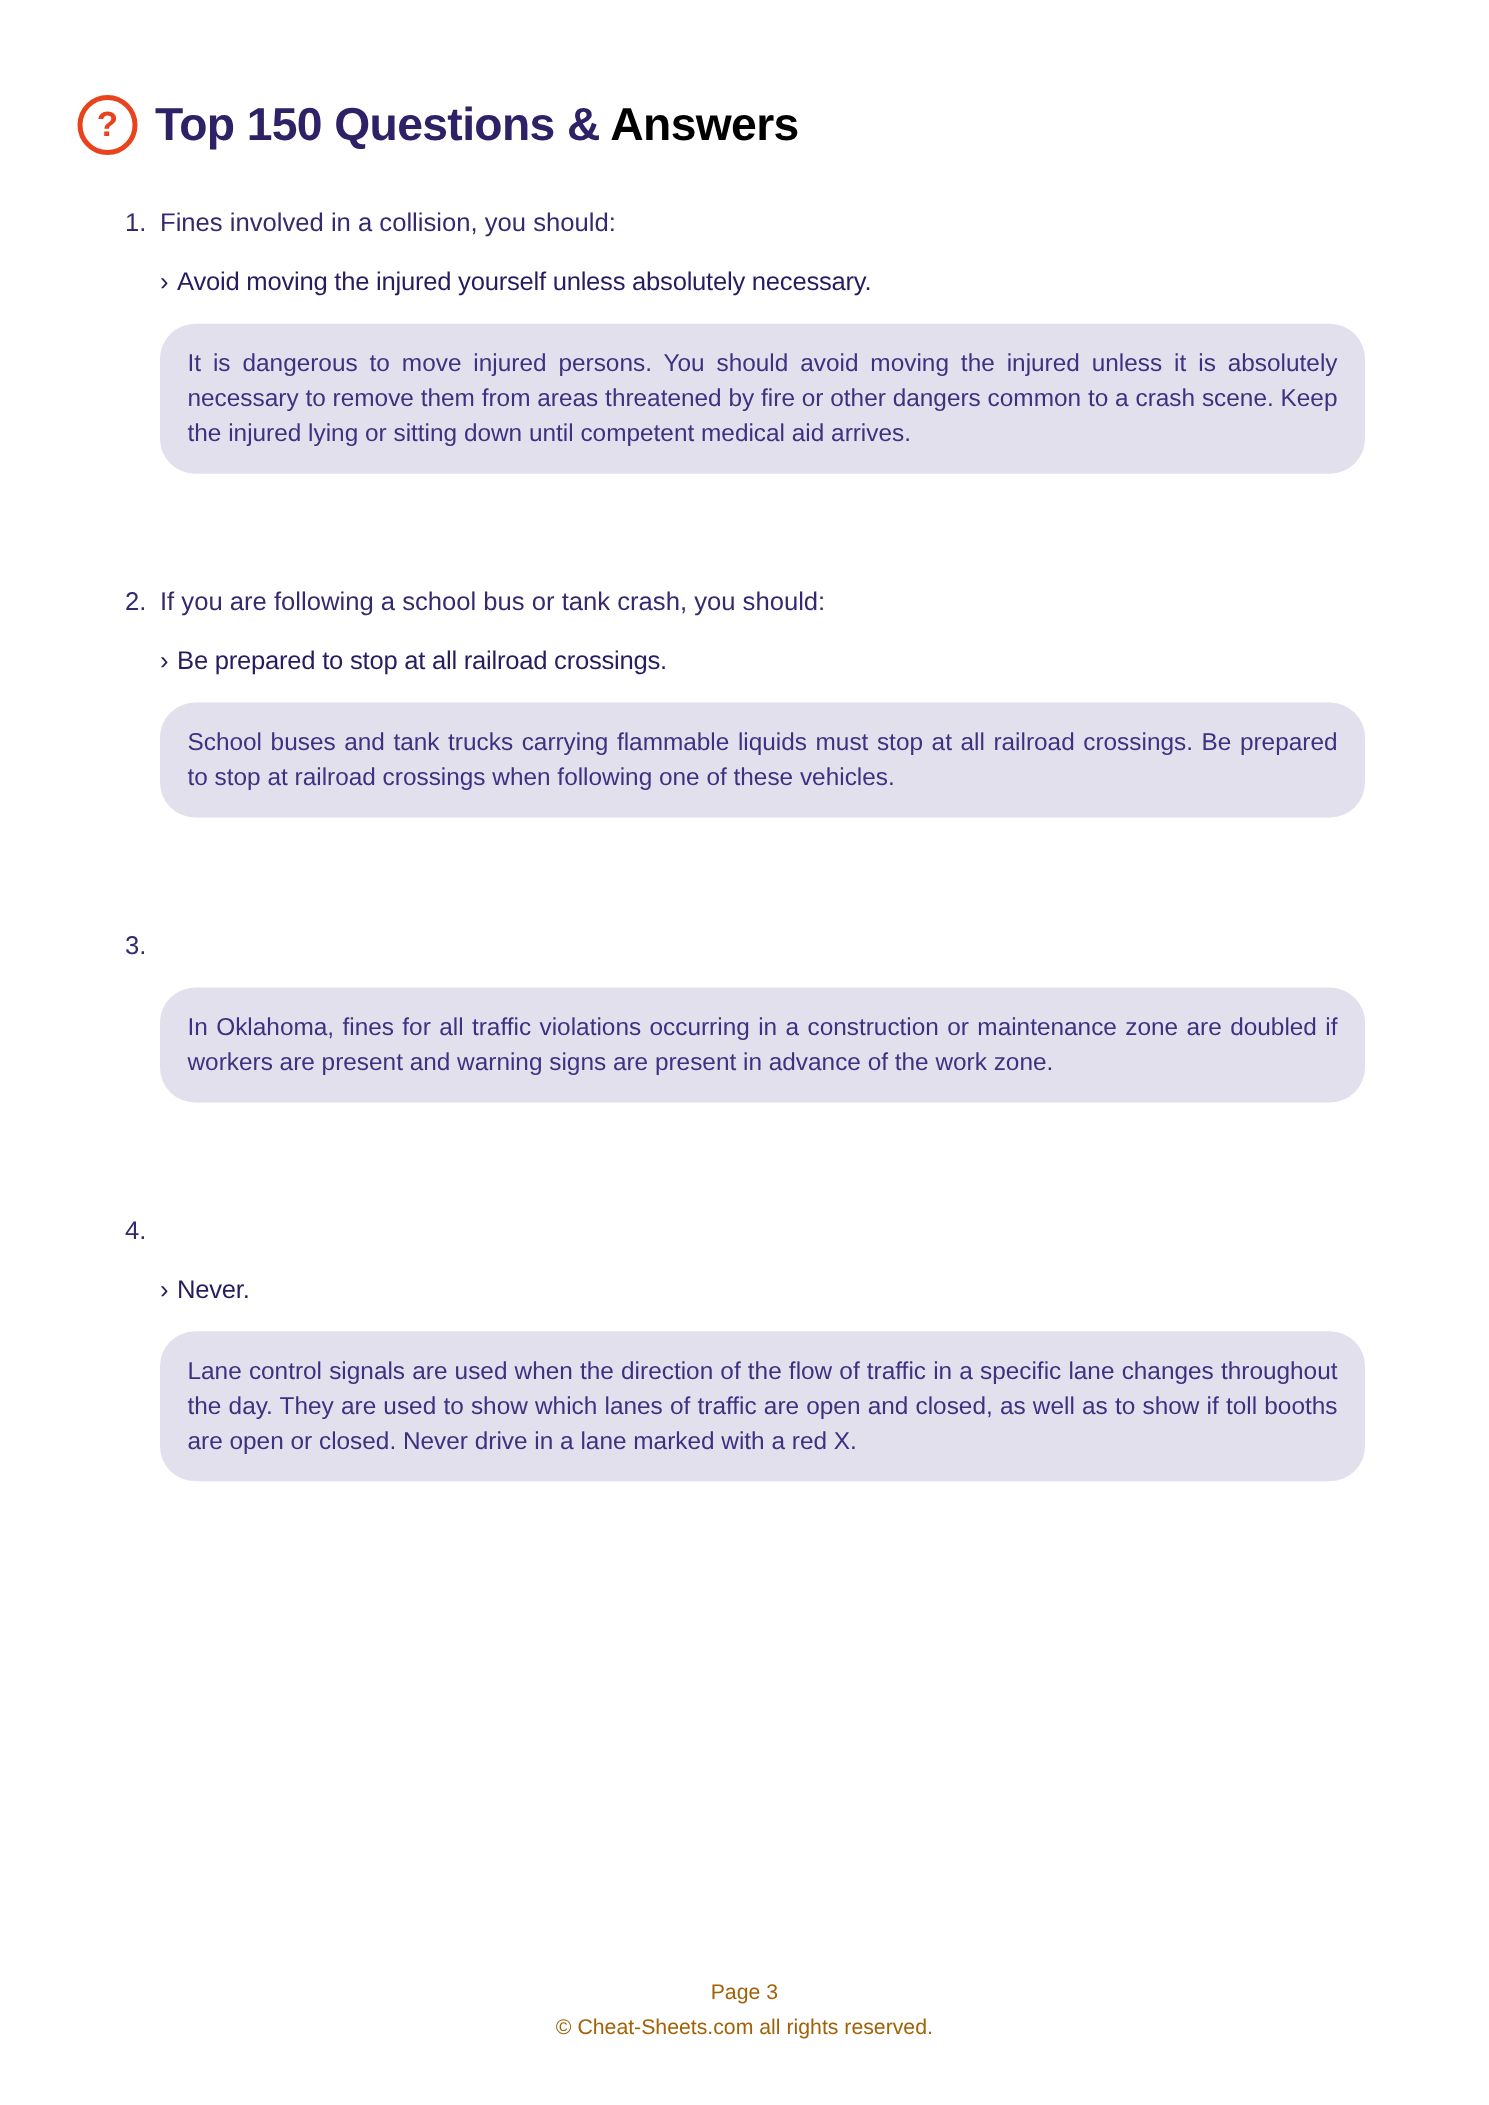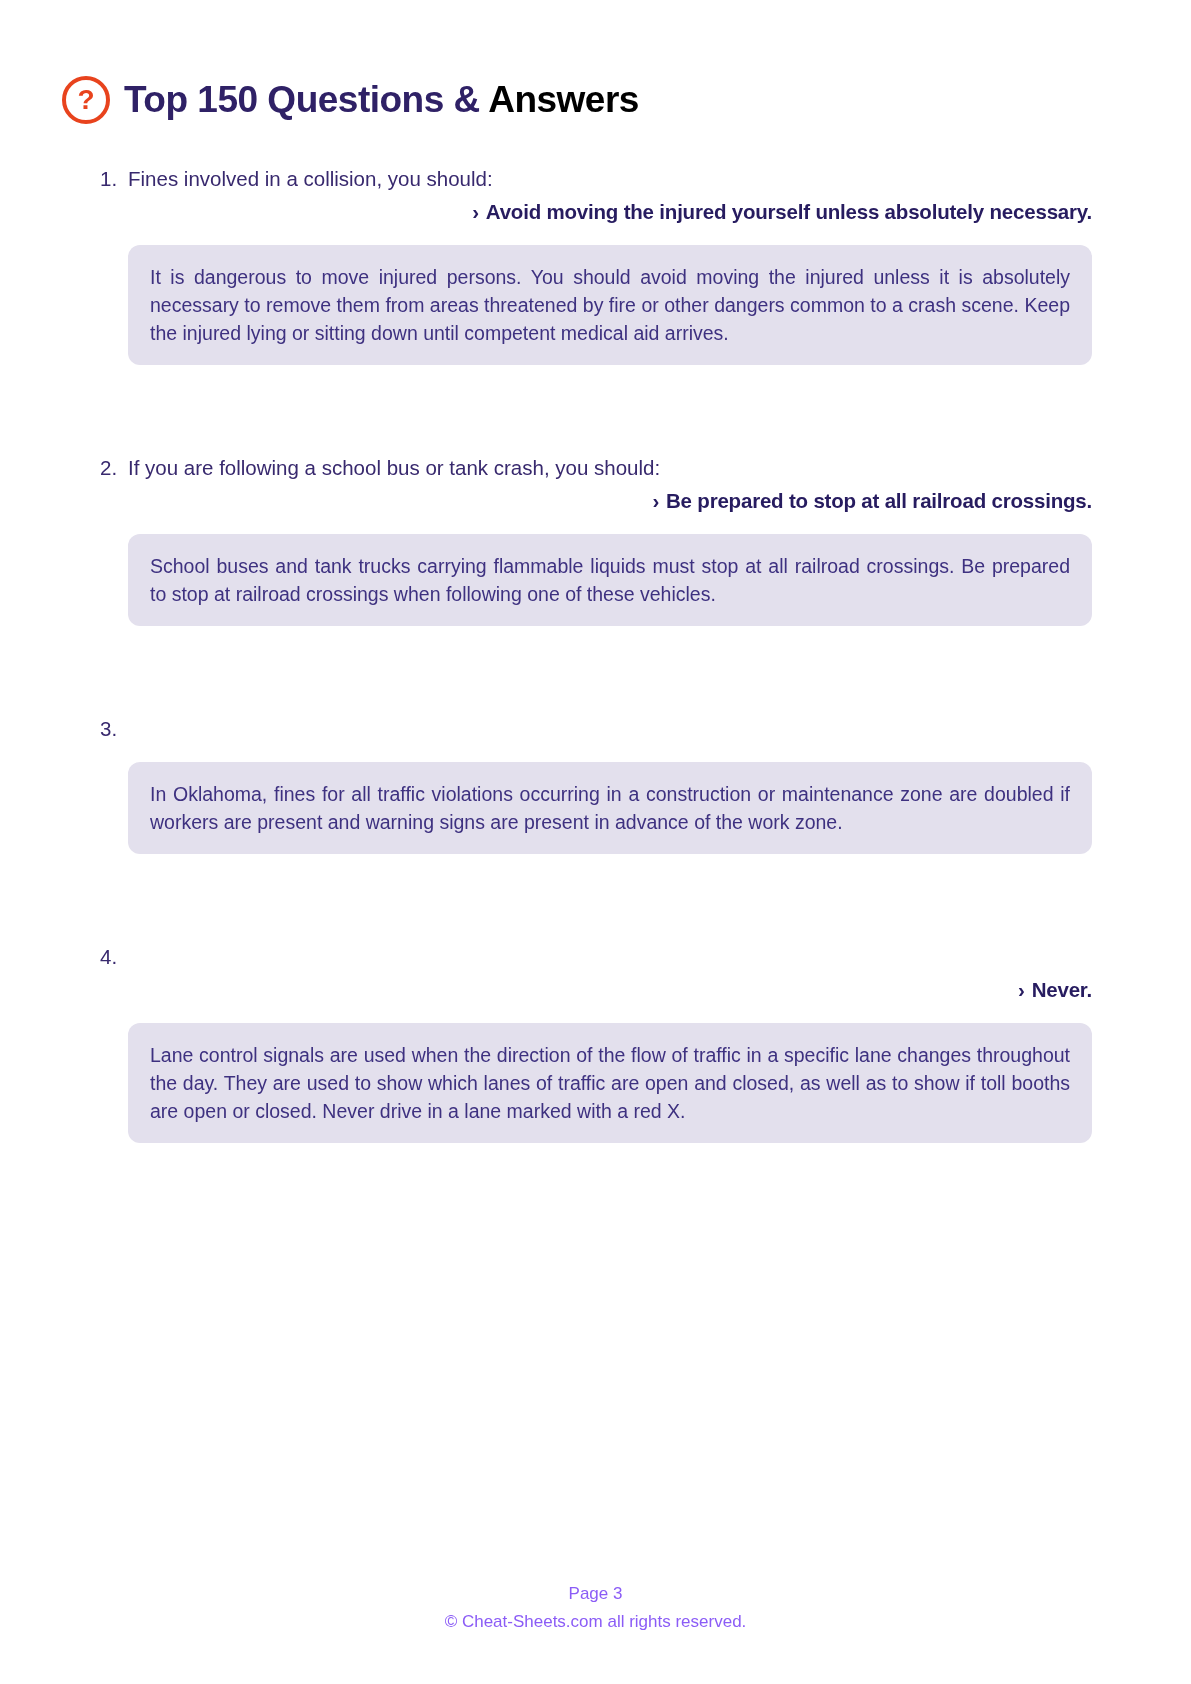--- a/index.html
+++ b/index.html
@@ -53,49 +53,48 @@
     font-size: 20.5px;
     line-height: 26px;
     color: #38296e;
   }
   .qa-num {
     width: 28px;
     flex: 0 0 auto;
   }
   .qa-answer {
     margin-left: 28px;
-    margin-top: 7px;
+    margin-top: 21px;
     font-size: 20.5px;
     line-height: 26px;
-    font-weight: 700;
+    font-weight: 400;
     letter-spacing: -0.2px;
     color: #271c60;
-    text-align: right;
   }
   .qa-answer .marker { margin-right: 7px; }
   .qa-box {
     margin-left: 28px;
     margin-top: 20px;
     background: #e3e0ed;
-    border-radius: 12px;
+    border-radius: 28px;
     padding: 18px 22px;
     font-size: 19.5px;
     line-height: 28px;
     text-align: justify;
     color: #3e3180;
   }
 
   
   .footer {
     position: absolute;
     left: 0;
     right: 0;
     top: 1580px;
     text-align: center;
-    color: #8b5cf6;
+    color: #a16207;
     font-size: 17px;
     line-height: 28px;
   }
 </style>
 </head>
 <body>
 
 <div class="header">
   <div class="q-icon">
     <span>?</span>

